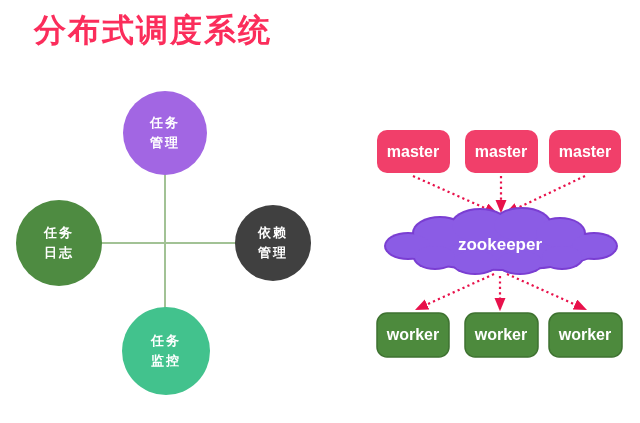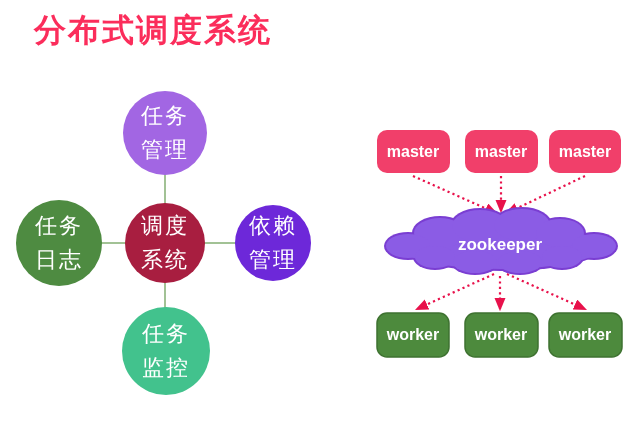--- a/index.html
+++ b/index.html
@@ -23,22 +23,22 @@
   .hub { position: absolute; left: 0; top: 0; width: 340px; height: 423px; }
   .connector { position: absolute; background: #A2C295; z-index: 1; }
   .connector.v { left: 164px; top: 133px; width: 2px; height: 218px; }
   .connector.h { left: 59px;  top: 242px; width: 214px; height: 2px; }
 
   .node {
     position: absolute; z-index: 2;
     border-radius: 50%;
     display: flex; flex-direction: column;
     align-items: center; justify-content: center;
-    color: #ffffff; font-weight: normal;
-    font-size: 22px; line-height: 1.55;
+    color: #ffffff; font-weight: bold;
+    font-size: 13px; line-height: 1.55;
     letter-spacing: 2px;
     text-align: center;
   }
   .node-top    { left: 123px; top: 91px;  width: 84px; height: 84px; }
   .node-left   { left: 16px;  top: 200px; width: 86px; height: 86px; }
   .node-center { left: 125px; top: 203px; width: 80px; height: 80px; }
   .node-right  { left: 235px; top: 205px; width: 76px; height: 76px; }
   .node-bottom { left: 122px; top: 307px; width: 88px; height: 88px; }
 
   
@@ -77,26 +77,22 @@
     <div class="node node-top" style="background-color: rgb(162, 102, 227);">
       <span>任务</span>
       <span>管理</span>
     </div>
 
     <div class="node node-left" style="background-color: rgb(78, 139, 65);">
       <span>任务</span>
       <span>日志</span>
     </div>
 
-    <div class="node node-center" style="background-color: rgb(168, 30, 64);">
-      <span>调度</span>
-      <span>系统</span>
-    </div>
 
-    <div class="node node-right" style="background-color: #6d28d9;">
+    <div class="node node-right" style="background-color: #404040;">
       <span>依赖</span>
       <span>管理</span>
     </div>
 
     <div class="node node-bottom" style="background-color: rgb(66, 194, 141);">
       <span>任务</span>
       <span>监控</span>
     </div>
   </div>
 

